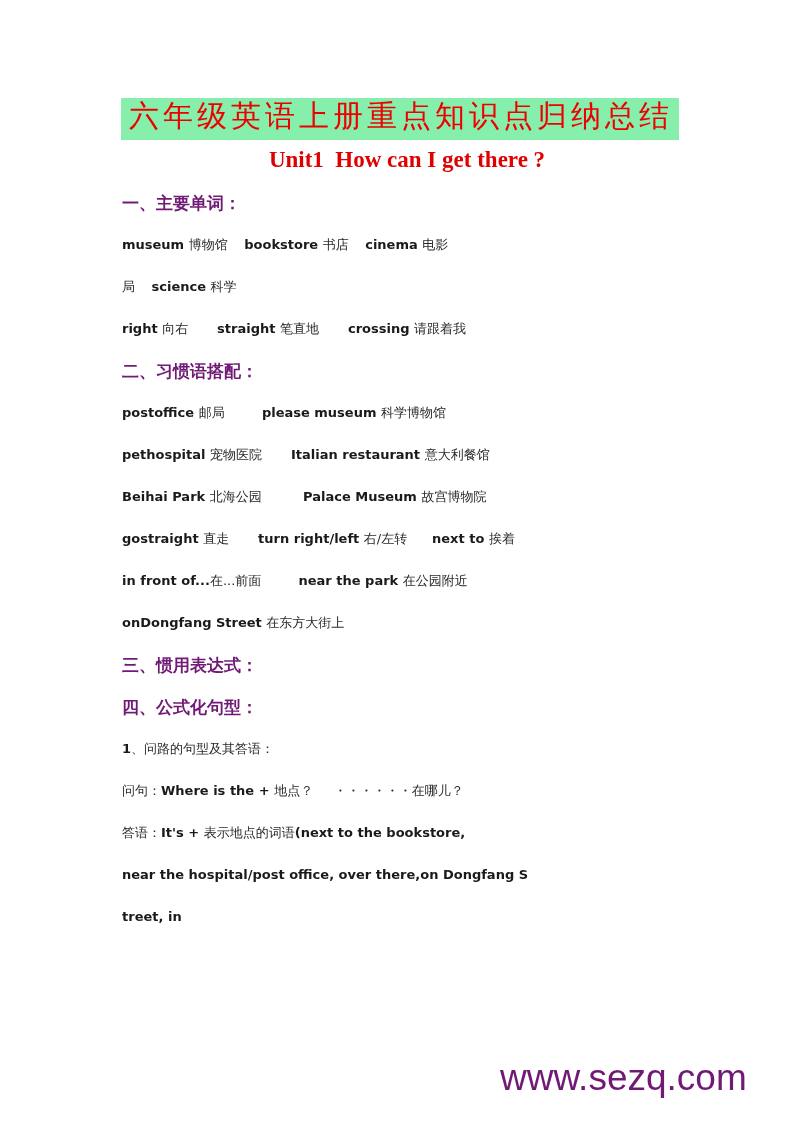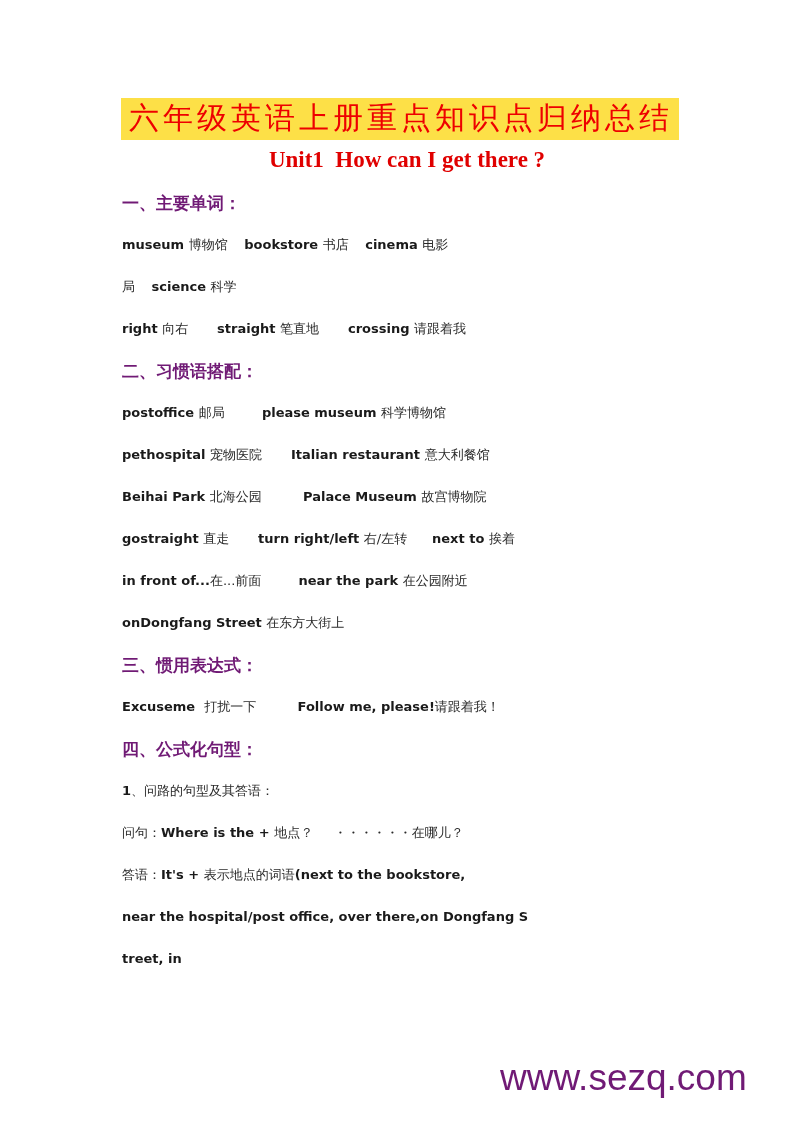--- a/index.html
+++ b/index.html
@@ -1,18 +1,18 @@
 <!DOCTYPE html>
 <html><head>
 <meta charset="utf-8">
 <style>
   html, body { margin: 0; padding: 0; background: #ffffff; }
   body { width: 800px; height: 1131px; position: relative; overflow: hidden; font-family: "DejaVu Sans", "Liberation Sans", sans-serif; color: #1a1a1a; }
   .title-wrap { position: absolute; top: 98px; left: 0; width: 800px; text-align: center; }
-  .title { display: inline-block; background: #fde047; color: #ee0000; font-size: 30px; letter-spacing: 4px; padding: 1px 6px 3px 8px; font-family: Liberation Sans, sans-serif; line-height: 38px; }
+  .title { display: inline-block; background: #86efac; color: #ee0000; font-size: 30px; letter-spacing: 4px; padding: 1px 6px 3px 8px; font-family: Liberation Mono, monospace; line-height: 38px; }
   .subtitle { position: absolute; top: 143px; left: 0; width: 800px; text-align: center; color: #e00000; font-family: "Liberation Serif", "DejaVu Serif", serif; font-weight: bold; font-size: 23px; line-height: 34px; white-space: pre; padding-left: 7px; }
   .content { position: absolute; top: 186px; left: 122px; width: 570px; }
   .line { height: 42px; line-height: 34px; font-size: 13px; white-space: pre; }
   .heading { color: #701a75; font-weight: bold; font-size: 17px; }
   .b { font-weight: bold; }
   .cn { font-weight: normal; color: #2a2a2a; }
   .watermark { position: absolute; left: 500px; top: 1057px; color: #701a75; font-family: "Liberation Sans", sans-serif; font-size: 37px; letter-spacing: 0px; }
 </style>
 </head>
 <body>
@@ -28,21 +28,20 @@
     <div class="line"><span class="cn">局    </span><span class="b">science </span><span class="cn">科学</span></div>
     <div class="line"><span class="b">right </span><span class="cn">向右       </span><span class="b">straight </span><span class="cn">笔直地       </span><span class="b">crossing </span><span class="cn">请跟着我</span></div>
     <div class="line heading">二、习惯语搭配：</div>
     <div class="line"><span class="b">postoffice </span><span class="cn">邮局         </span><span class="b">please museum </span><span class="cn">科学博物馆</span></div>
     <div class="line"><span class="b">pethospital </span><span class="cn">宠物医院       </span><span class="b">Italian restaurant </span><span class="cn">意大利餐馆</span></div>
     <div class="line"><span class="b">Beihai Park </span><span class="cn">北海公园          </span><span class="b">Palace Museum </span><span class="cn">故宫博物院</span></div>
     <div class="line"><span class="b">gostraight </span><span class="cn">直走       </span><span class="b">turn right/left </span><span class="cn">右/左转      </span><span class="b">next to </span><span class="cn">挨着</span></div>
     <div class="line"><span class="b">in front of...</span><span class="cn">在...前面         </span><span class="b">near the park </span><span class="cn">在公园附近</span></div>
     <div class="line"><span class="b">onDongfang Street </span><span class="cn">在东方大街上</span></div>
     <div class="line heading">三、惯用表达式：</div>
-    <div class="line"><span class="b">Excuseme  </span><span class="cn">打扰一下          </span><span class="b">Follow me, please!</span><span class="cn">请跟着我！</span></div>
     <div class="line heading">四、公式化句型：</div>
     <div class="line"><span class="b">1</span><span class="cn">、问路的句型及其答语：</span></div>
     <div class="line"><span class="cn">问句：</span><span class="b">Where is the + </span><span class="cn">地点？     ・・・・・・在哪儿？</span></div>
     <div class="line"><span class="cn">答语：</span><span class="b">It's + </span><span class="cn">表示地点的词语</span><span class="b">(next to the bookstore,</span></div>
     <div class="line"><span class="b">near the hospital/post office, over there,on Dongfang S</span></div>
     <div class="line"><span class="b">treet, in</span></div>
   </div>
 
 <div class="watermark">www.sezq.com</div>
 

